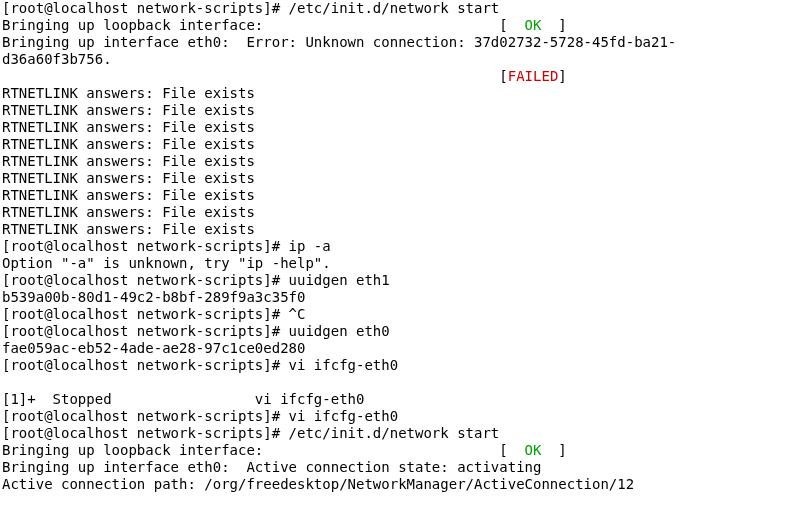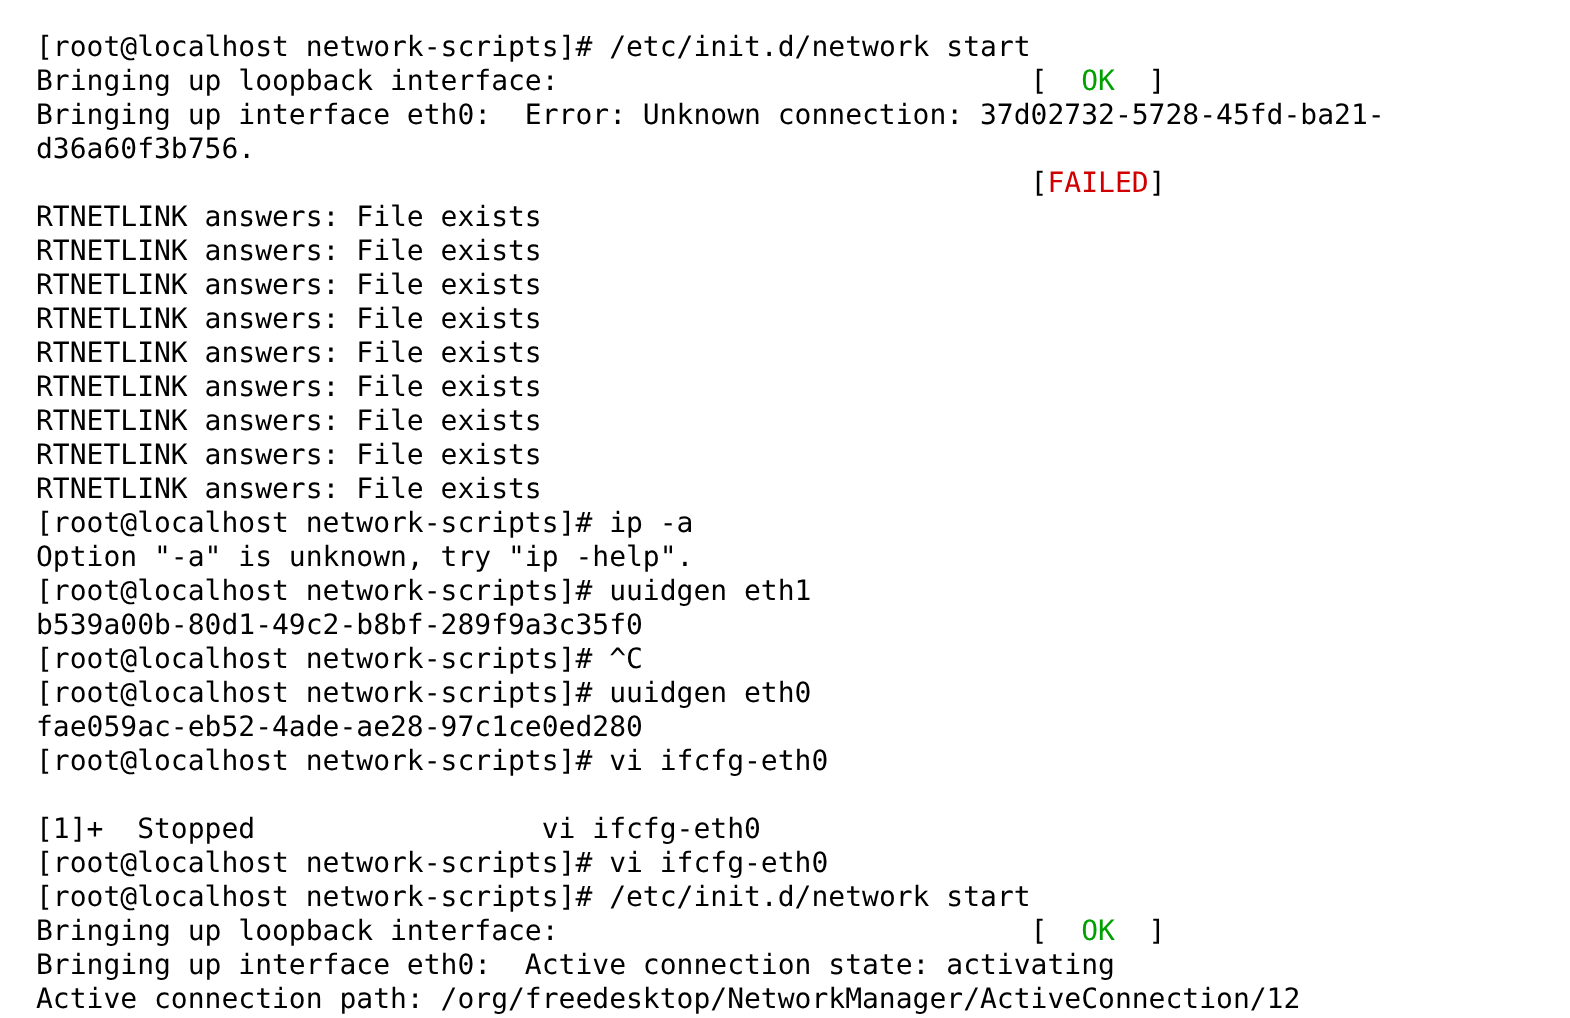--- a/index.html
+++ b/index.html
@@ -8,21 +8,21 @@
     background: #ffffff;
     width: 785px;
     height: 509px;
     overflow: hidden;
   }
   pre.terminal {
     font-family: "DejaVu Sans Mono", "Liberation Mono", Consolas, monospace;
     font-size: 14px;
     line-height: 17px;
     color: #000000;
-    margin: 16px;
+    margin: 0;
     padding: 0 0 0 2px;
     white-space: pre;
   }
   .ok {
     color: #00a000;
   }
   .failed {
     color: #d00000;
   }
 </style>

